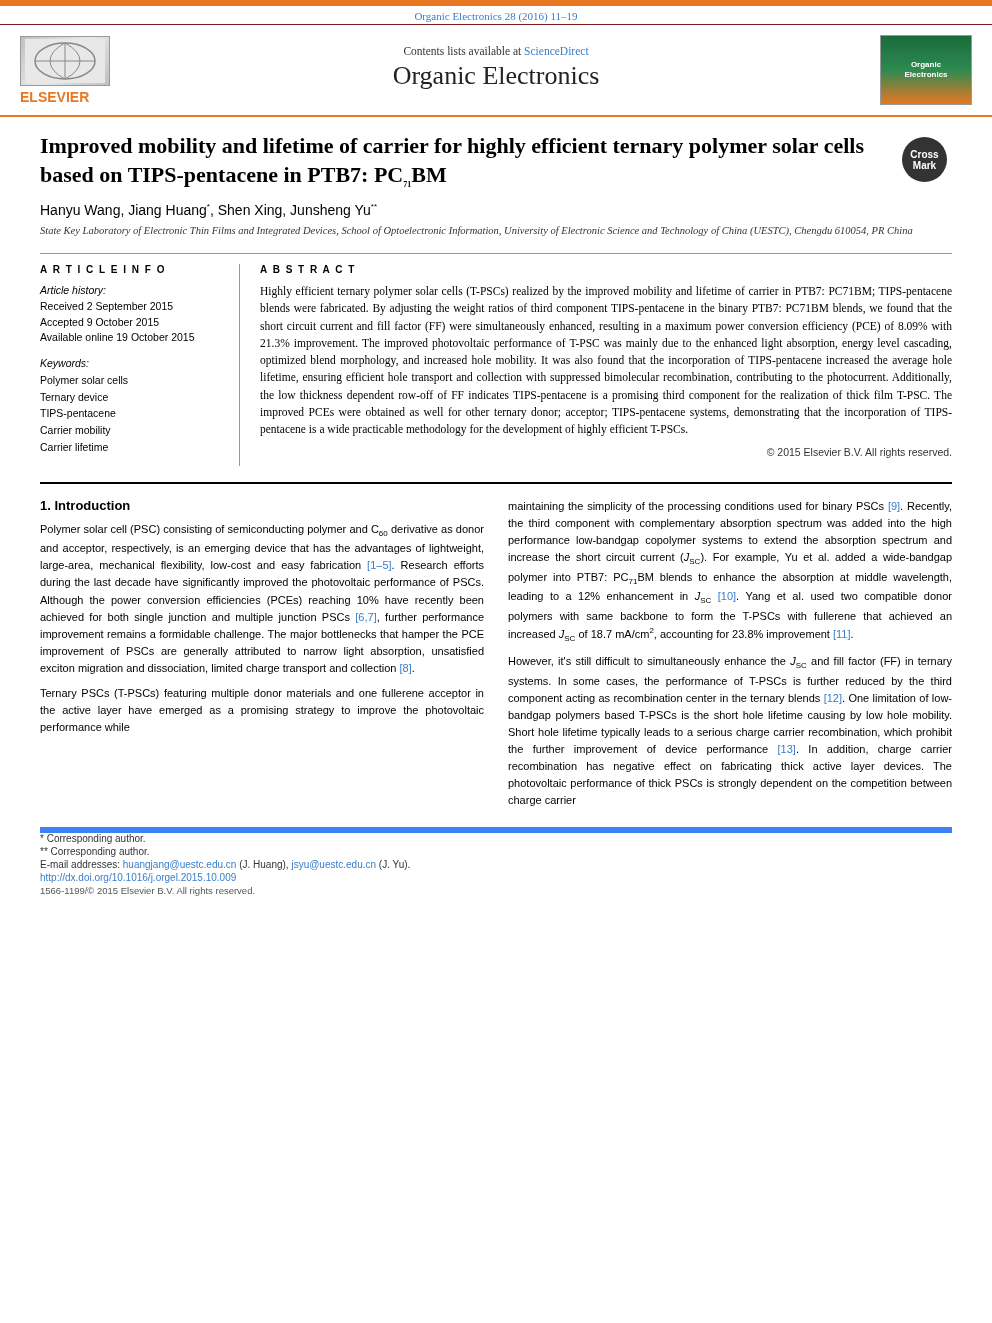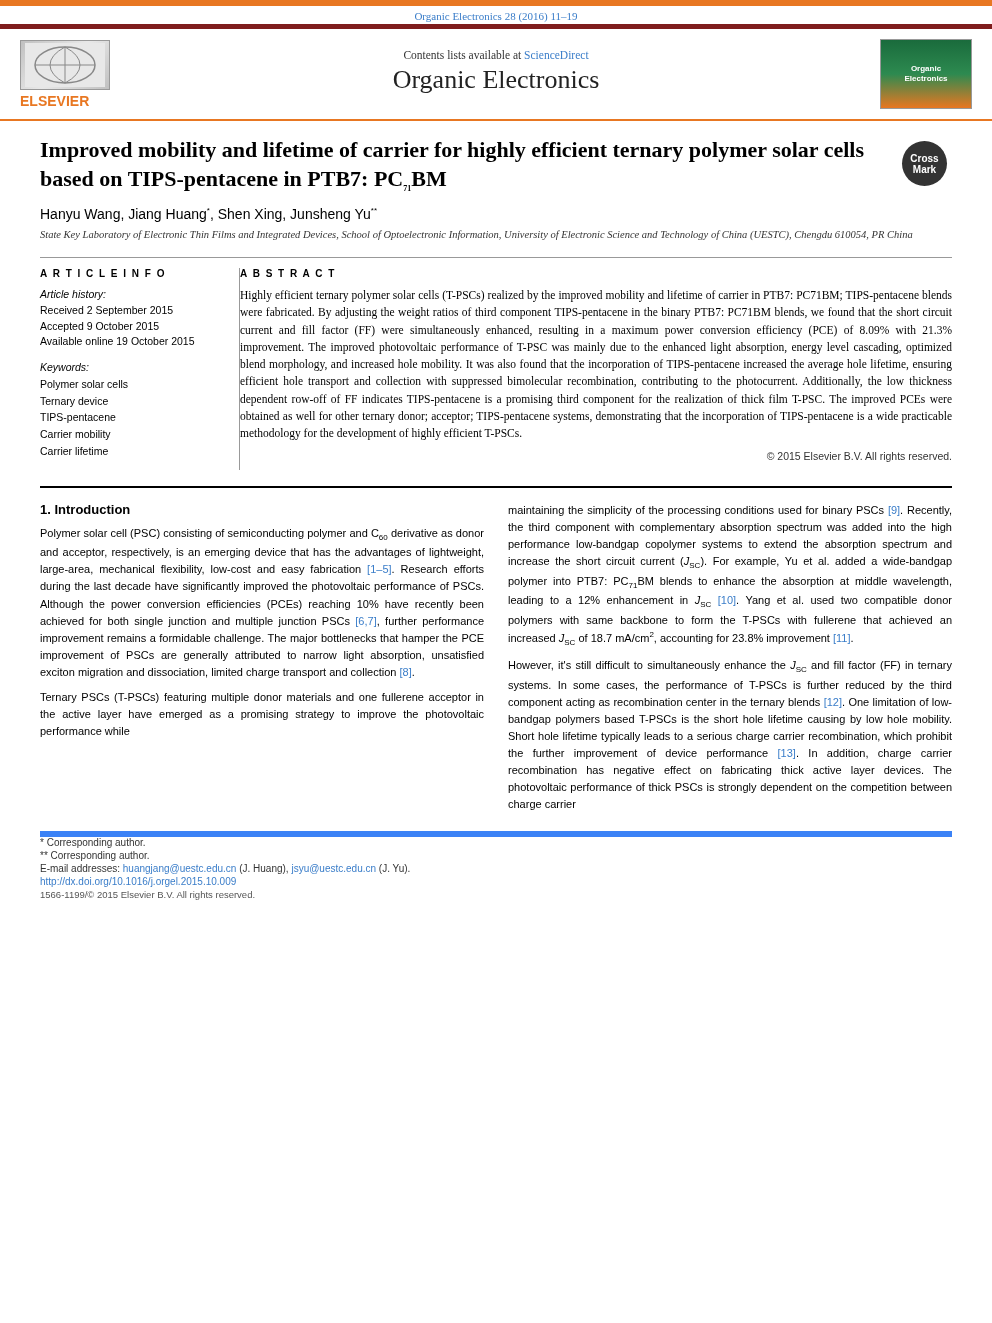--- a/index.html
+++ b/index.html
@@ -18,21 +18,21 @@
       height: 6px;
       background: #e87722;
     }
 
     
     .journal-info-bar {
       text-align: center;
       padding: 4px 0 2px;
       font-size: 11px;
       color: #3a7dc9;
-      border-bottom: 5px solid #7f1d1d;
+      border-bottom: 1px solid #7f1d1d;
     }
 
     
     .header-area {
       display: flex;
       align-items: center;
       padding: 10px 20px;
       border-bottom: 2px solid #e87722;
     }
     .header-left {
@@ -167,20 +167,21 @@
       font-size: 10.5px;
       font-style: italic;
       color: #333;
       margin-bottom: 14px;
       line-height: 1.4;
     }
 
     
     .two-col {
       display: flex;
+      gap: 20px;
       border-top: 1px solid #999;
       padding-top: 10px;
       margin-bottom: 16px;
     }
 
     .col-left {
       width: 200px;
       flex-shrink: 0;
       border-right: 1px solid #999;
       padding-right: 15px;

